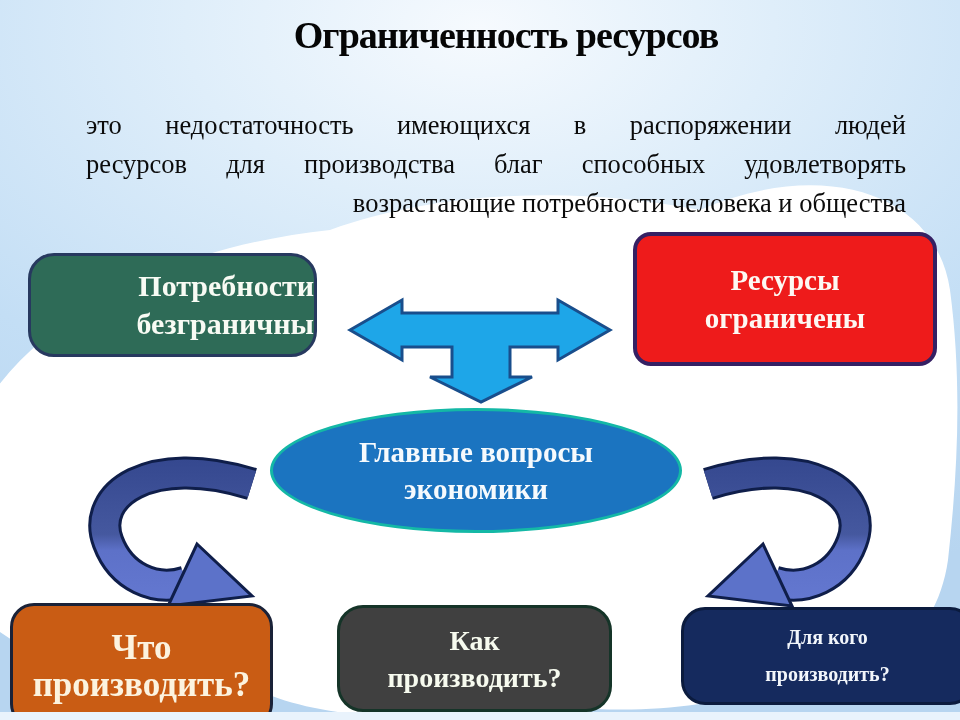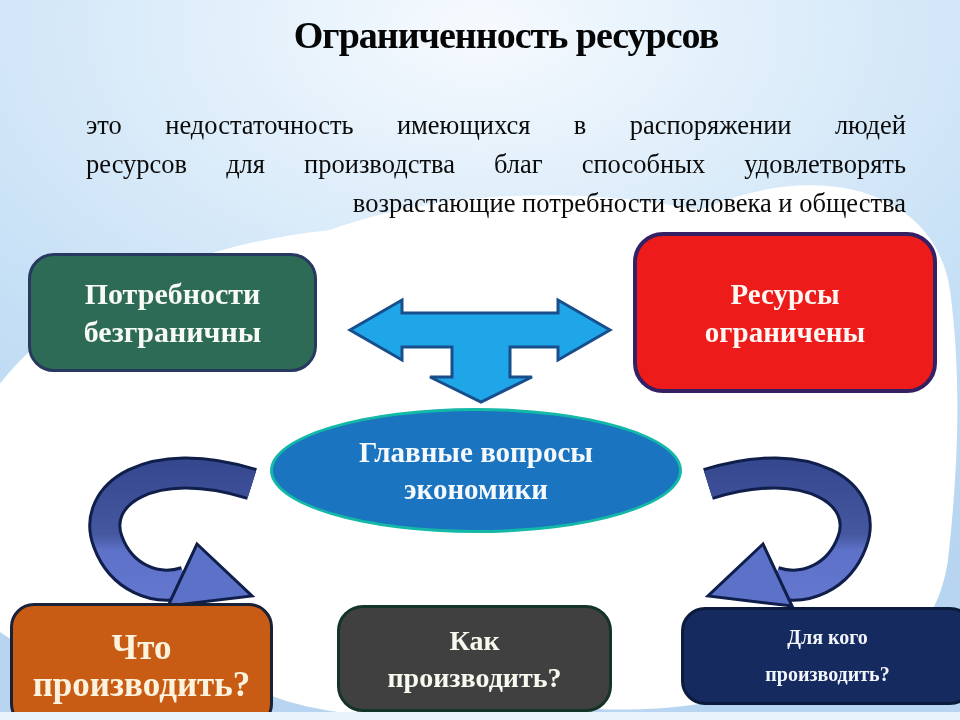--- a/index.html
+++ b/index.html
@@ -24,27 +24,27 @@
   .definition .line{line-height:39px;white-space:nowrap0;text-align:right;}
   .definition .just{text-align:justify;text-align-last:justify;margin-left:16px;}
 
   .box{
     position:absolute;box-sizing:border-box;
     display:flex;flex-direction:column;justify-content:center;align-items:center;
     font-weight:bold;text-align:center;
   }
   .box span{display:block;}
   .needs{
-    left:28px;top:253px;width:289px;height:119px;
+    left:28px;top:253px;width:289px;height:104px;
     background:#2E6B57;border:3px solid #27395F;border-radius:26px;
-    color:#F8FBF4;font-size:30px;line-height:38px;
+    color:#F8FBF4;font-size:30px;line-height:38px;align-items:flex-end;
   }
   .resources{
-    left:633px;top:232px;width:304px;height:161px;
-    background:#EE1B1B;border:4px solid #352063;border-radius:30px;
+    left:633px;top:232px;width:304px;height:134px;
+    background:#EE1B1B;border:4px solid #352063;border-radius:18px;
     color:#FDF8F3;font-size:29px;line-height:38px;
   }
   .ellipse{
     left:270px;top:408px;width:412px;height:125px;
     background:#1B74C0;border:3px solid #14b8a6;border-radius:50%;
     color:#F6FAFD;font-size:29px;line-height:37px;
   }
   .what{
     left:10px;top:603px;width:263px;height:125px;
     background:#C95C14;border:3px solid #1A2238;border-radius:24px;

